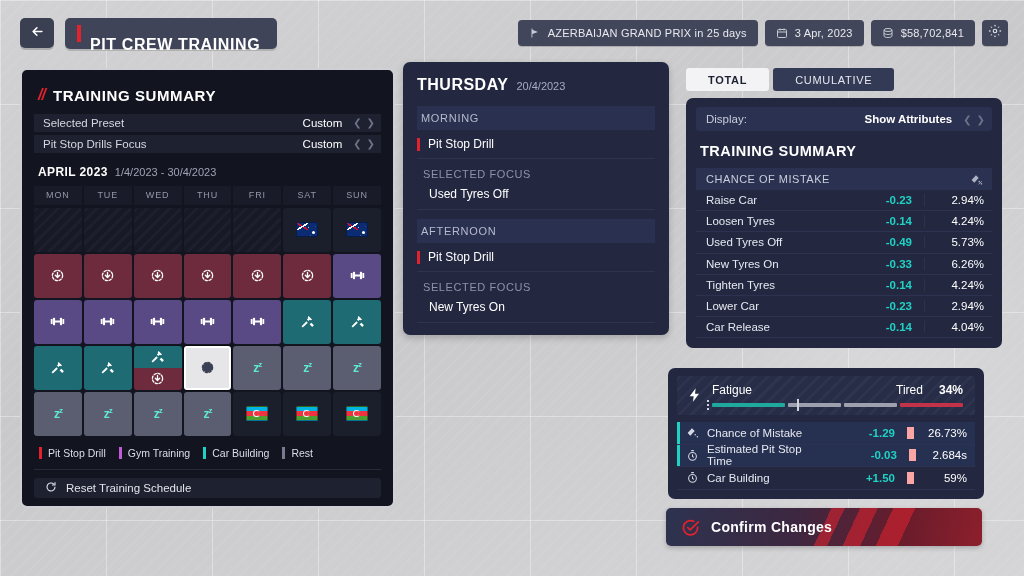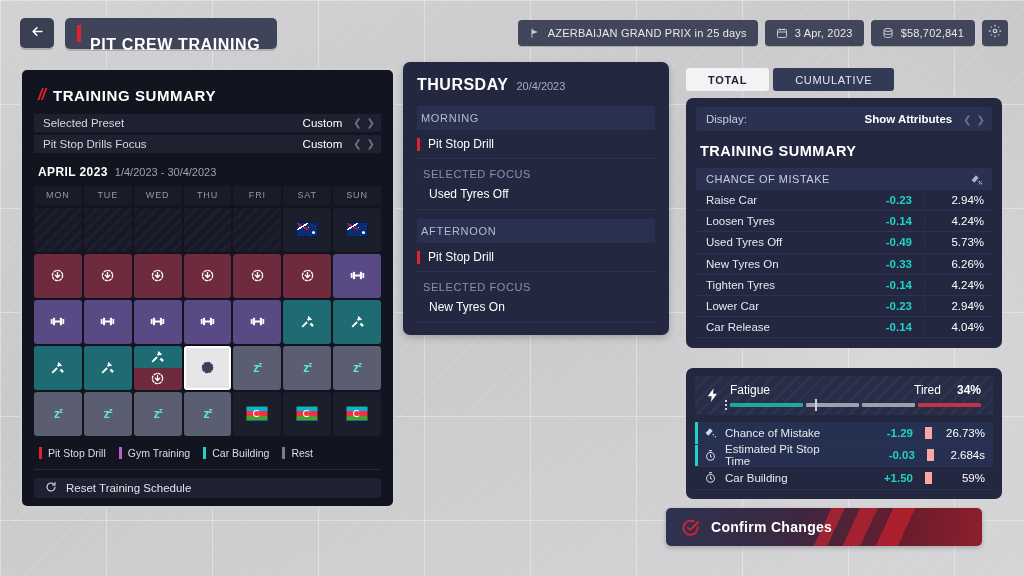--- a/index.html
+++ b/index.html
@@ -296,21 +296,21 @@
     height: 21.2px; display: flex; align-items: center;
     border-bottom: 1px solid #2c3250;
     font-size: 11.5px; padding-left: 10px;
   }
   .sum-row .nm { color: #e6e8f0; }
   .sum-row .dv { margin-left: auto; width: 86px; text-align: right; color: #1fd2c4; font-weight: bold; padding-right: 12px; }
   .sum-row .pv { width: 68px; text-align: right; color: #fff; padding-right: 8px; border-left: 1px solid #2c3250;}
 
   
   .panel-fatigue {
-    position: absolute; left: 686px; top: 368px;
+    position: absolute; left: 668px; top: 368px;
     width: 316px;
     background: #232840; border-radius: 7px;
     padding: 8px 9px 9px 9px;
   }
   .fat-top {
     display: flex; align-items: center; gap: 9px;
     background:
       repeating-linear-gradient(135deg,
         rgba(255,255,255,0.03) 0px, rgba(255,255,255,0.03) 3px,
         rgba(0,0,0,0) 3px, rgba(0,0,0,0) 9px),

